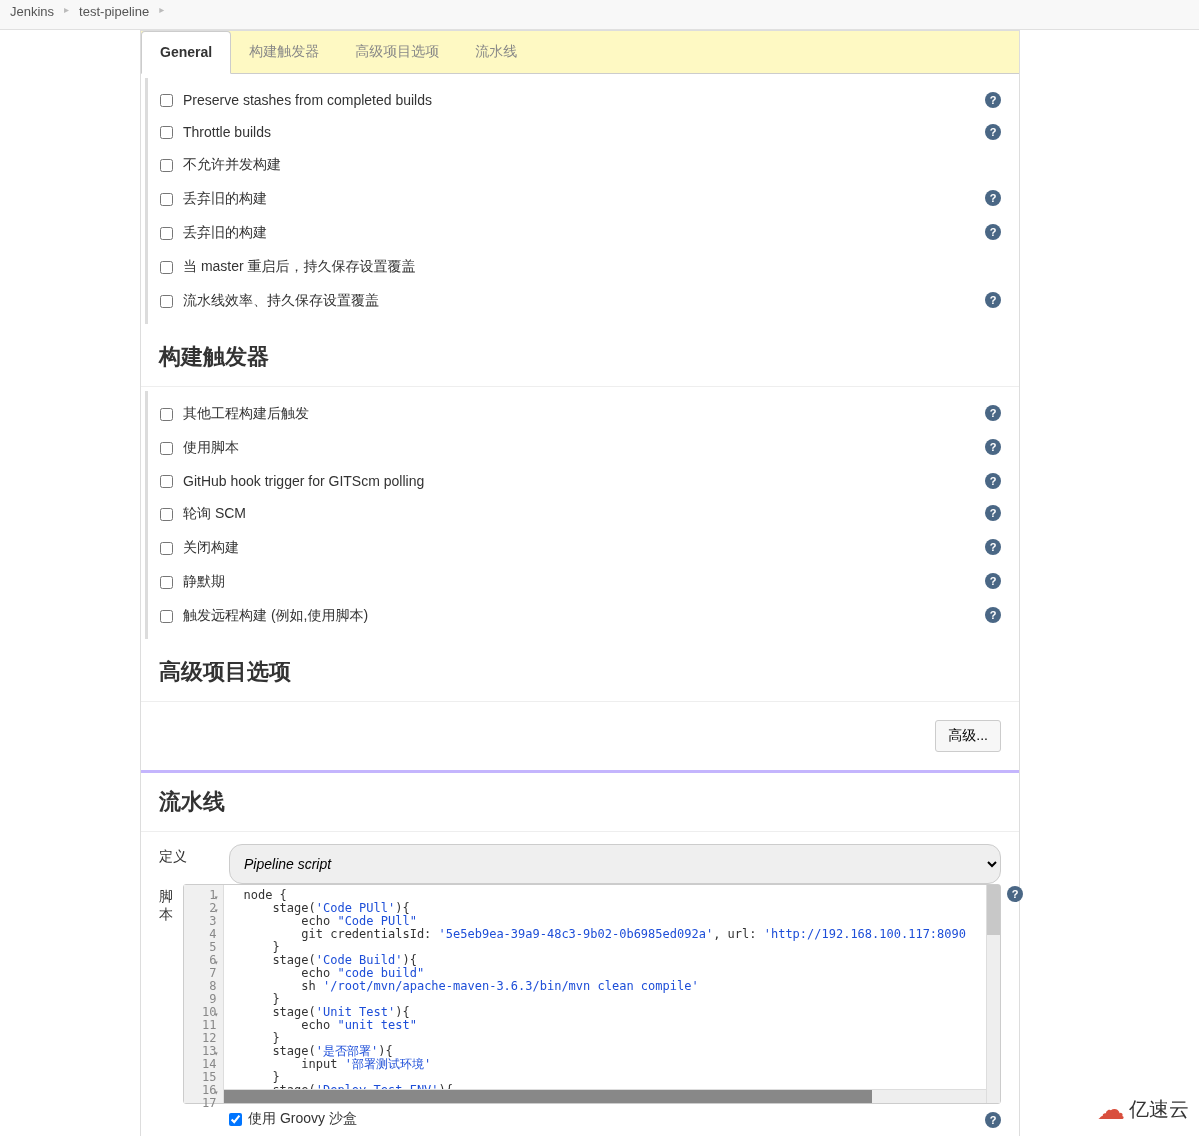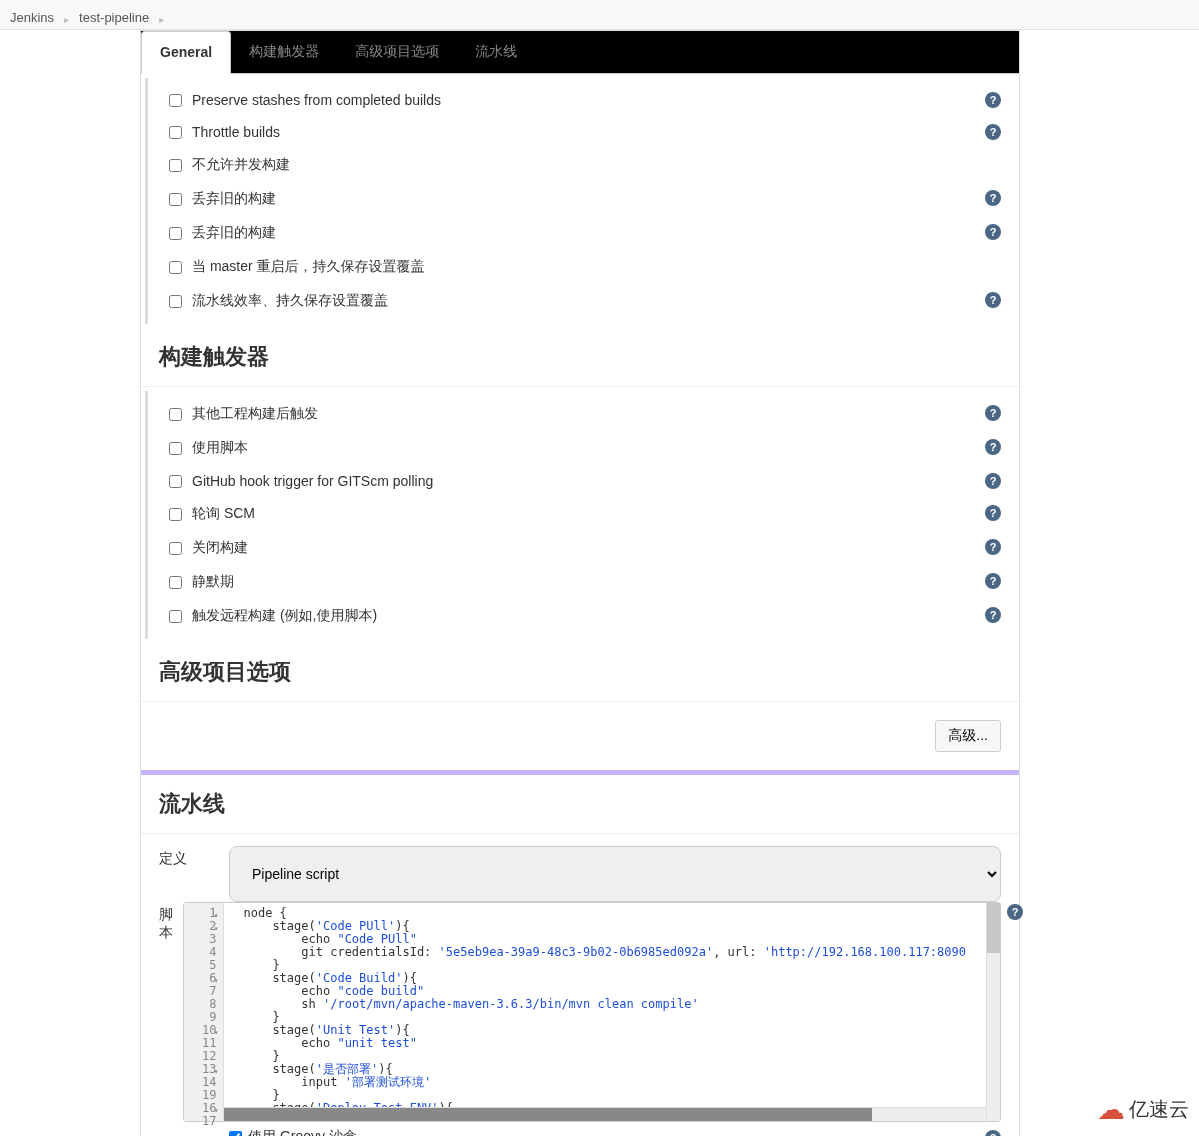--- a/index.html
+++ b/index.html
@@ -1,37 +1,37 @@
 <!DOCTYPE html>
 <html><head>
 <meta charset="utf-8">
 <style>
 * { box-sizing: border-box; margin: 0; padding: 0; }
 body { font-family: "Helvetica Neue", Helvetica, Arial, sans-serif; font-size: 14px; color: #333; background: #fff; }
-.breadcrumb-bar { background: #f8f8f8; border-bottom: 1px solid #e0e0e0; padding: 4px 10px; display: flex; align-items: flex-end; height: 30px; }
+.breadcrumb-bar { background: #f8f8f8; border-bottom: 1px solid #e0e0e0; padding: 4px 10px; display: flex; align-items: flex-start; height: 30px; }
 .breadcrumb-bar a { color: #555; text-decoration: none; font-size: 13px; }
 .breadcrumb-sep { margin: 0 10px; color: #bbb; font-size: 10px; }
 .main-container { max-width: 880px; margin: 0 0 0 140px; border: 1px solid #ddd; }
-.tabs { background: #000000; border-bottom: 1px solid #ccc; display: flex; }
+.tabs { background: #fef9c3; border-bottom: 1px solid #ccc; display: flex; }
 .tab { padding: 12px 18px; color: #888; cursor: pointer; font-size: 14px; }
 .tab.active { background: #fff; color: #333; font-weight: bold; border: 1px solid #ccc; border-bottom: 1px solid #fff; margin-bottom: -1px; border-radius: 4px 4px 0 0; }
 .section { }
 .section-body { border-left: 3px solid #dcdcdc; margin: 4px 0 4px 4px; padding: 6px 0; }
 .section-heading { font-size: 22px; font-weight: bold; padding: 14px 18px; border-bottom: 1px solid #eee; }
-.option-row { display: flex; align-items: center; padding: 8px 21px; position: relative; }
+.option-row { display: flex; align-items: center; padding: 8px 12px; position: relative; }
 .option-row input[type=checkbox] { margin-right: 10px; }
 .option-row .label { color: #333; font-size: 14px; }
 .help-icon { position: absolute; right: 18px; top: 8px; width: 16px; height: 16px; border-radius: 50%; background: #4a6785; color: #fff; font-size: 11px; font-weight: bold; display: flex; align-items: center; justify-content: center; cursor: pointer; }
-.advanced-btn-row { text-align: right; padding: 18px 18px; border-bottom: 5px solid #c4b5fd; }
+.advanced-btn-row { text-align: right; padding: 18px 18px; border-bottom: 3px solid #c4b5fd; }
 .advanced-btn { background: #f7f7f7; border: 1px solid #ccc; border-radius: 3px; padding: 6px 12px; font-size: 14px; cursor: pointer; }
 .pipeline-section { padding: 12px 18px; }
 .form-row { display: flex; align-items: flex-start; position: relative; }
 .form-label { width: 70px; padding-top: 4px; font-size: 14px; }
 .form-control { flex: 1; }
-select.defn-select { width: 100%; padding: 18px; border: 1px solid #ccc; border-radius: 8px; font-size: 14px; }
+select.defn-select { width: 100%; padding: 10px; border: 1px solid #ccc; border-radius: 13px; font-size: 14px; font-style: italic; }
 .script-editor { flex: 1; border: 1px solid #ccc; border-radius: 3px; background: #fff; position: relative; height: 220px; display: flex; }
 .gutter { width: 40px; background: #f0f0f0; border-right: 1px solid #ddd; font-family: Consolas, Monaco, monospace; font-size: 12px; color: #888; text-align: right; padding: 4px 6px 4px 0; line-height: 13px; }
 .gutter-line { display: block; position: relative; }
 .fold-marker { position: absolute; right: -2px; top: 2px; font-size: 8px; color: #888; }
 .code-area { flex: 1; font-family: Consolas, Monaco, monospace; font-size: 12px; padding: 4px 20px; line-height: 13px; white-space: pre; overflow-x: auto; color: #333; }
 .code-area .str { color: #1d4ed8; }
 .scrollbar-v { width: 14px; background: #eee; border-left: 1px solid #ddd; position: relative; }
 .scrollbar-v .thumb { background: #c8c8c8; width: 100%; height: 50px; position: absolute; top: 0; }
 .scrollbar-h { height: 14px; background: #eee; border-top: 1px solid #ddd; position: absolute; bottom: 0; left: 40px; right: 14px; }
 .scrollbar-h .thumb { background: #888; height: 100%; width: 85%; }
@@ -165,21 +165,21 @@
             <span class="gutter-line">5</span>
             <span class="gutter-line">6<span class="fold-marker">▾</span></span>
             <span class="gutter-line">7</span>
             <span class="gutter-line">8</span>
             <span class="gutter-line">9</span>
             <span class="gutter-line">10<span class="fold-marker">▾</span></span>
             <span class="gutter-line">11</span>
             <span class="gutter-line">12</span>
             <span class="gutter-line">13<span class="fold-marker">▾</span></span>
             <span class="gutter-line">14</span>
-            <span class="gutter-line">19</span>
+            <span class="gutter-line">15</span>
             <span class="gutter-line">16<span class="fold-marker">▾</span></span>
             <span class="gutter-line">17</span>
           </div>
         <div class="code-area" id="code-area"><div><span>node {</span></div><div><span>    stage(</span><span class="str">'Code PUll'</span><span>){</span></div><div><span>        echo </span><span class="str">"Code PUll"</span></div><div><span>        git credentialsId: </span><span class="str">'5e5eb9ea-39a9-48c3-9b02-0b6985ed092a'</span><span>, url: </span><span class="str">'http://192.168.100.117:8090</span></div><div><span>    }</span></div><div><span>    stage(</span><span class="str">'Code Build'</span><span>){</span></div><div><span>        echo </span><span class="str">"code build"</span></div><div><span>        sh </span><span class="str">'/root/mvn/apache-maven-3.6.3/bin/mvn clean compile'</span></div><div><span>    }</span></div><div><span>    stage(</span><span class="str">'Unit Test'</span><span>){</span></div><div><span>        echo </span><span class="str">"unit test"</span></div><div><span>    }</span></div><div><span>    stage(</span><span class="str">'是否部署'</span><span>){</span></div><div><span>        input </span><span class="str">'部署测试环境'</span></div><div><span>    }</span></div><div><span>    stage(</span><span class="str">'Deploy Test ENV'</span><span>){</span></div><div><span></span></div></div>
         <div class="scrollbar-v">
             <div class="thumb"></div>
           </div>
         <div class="scrollbar-h">
             <div class="thumb"></div>
           </div>

